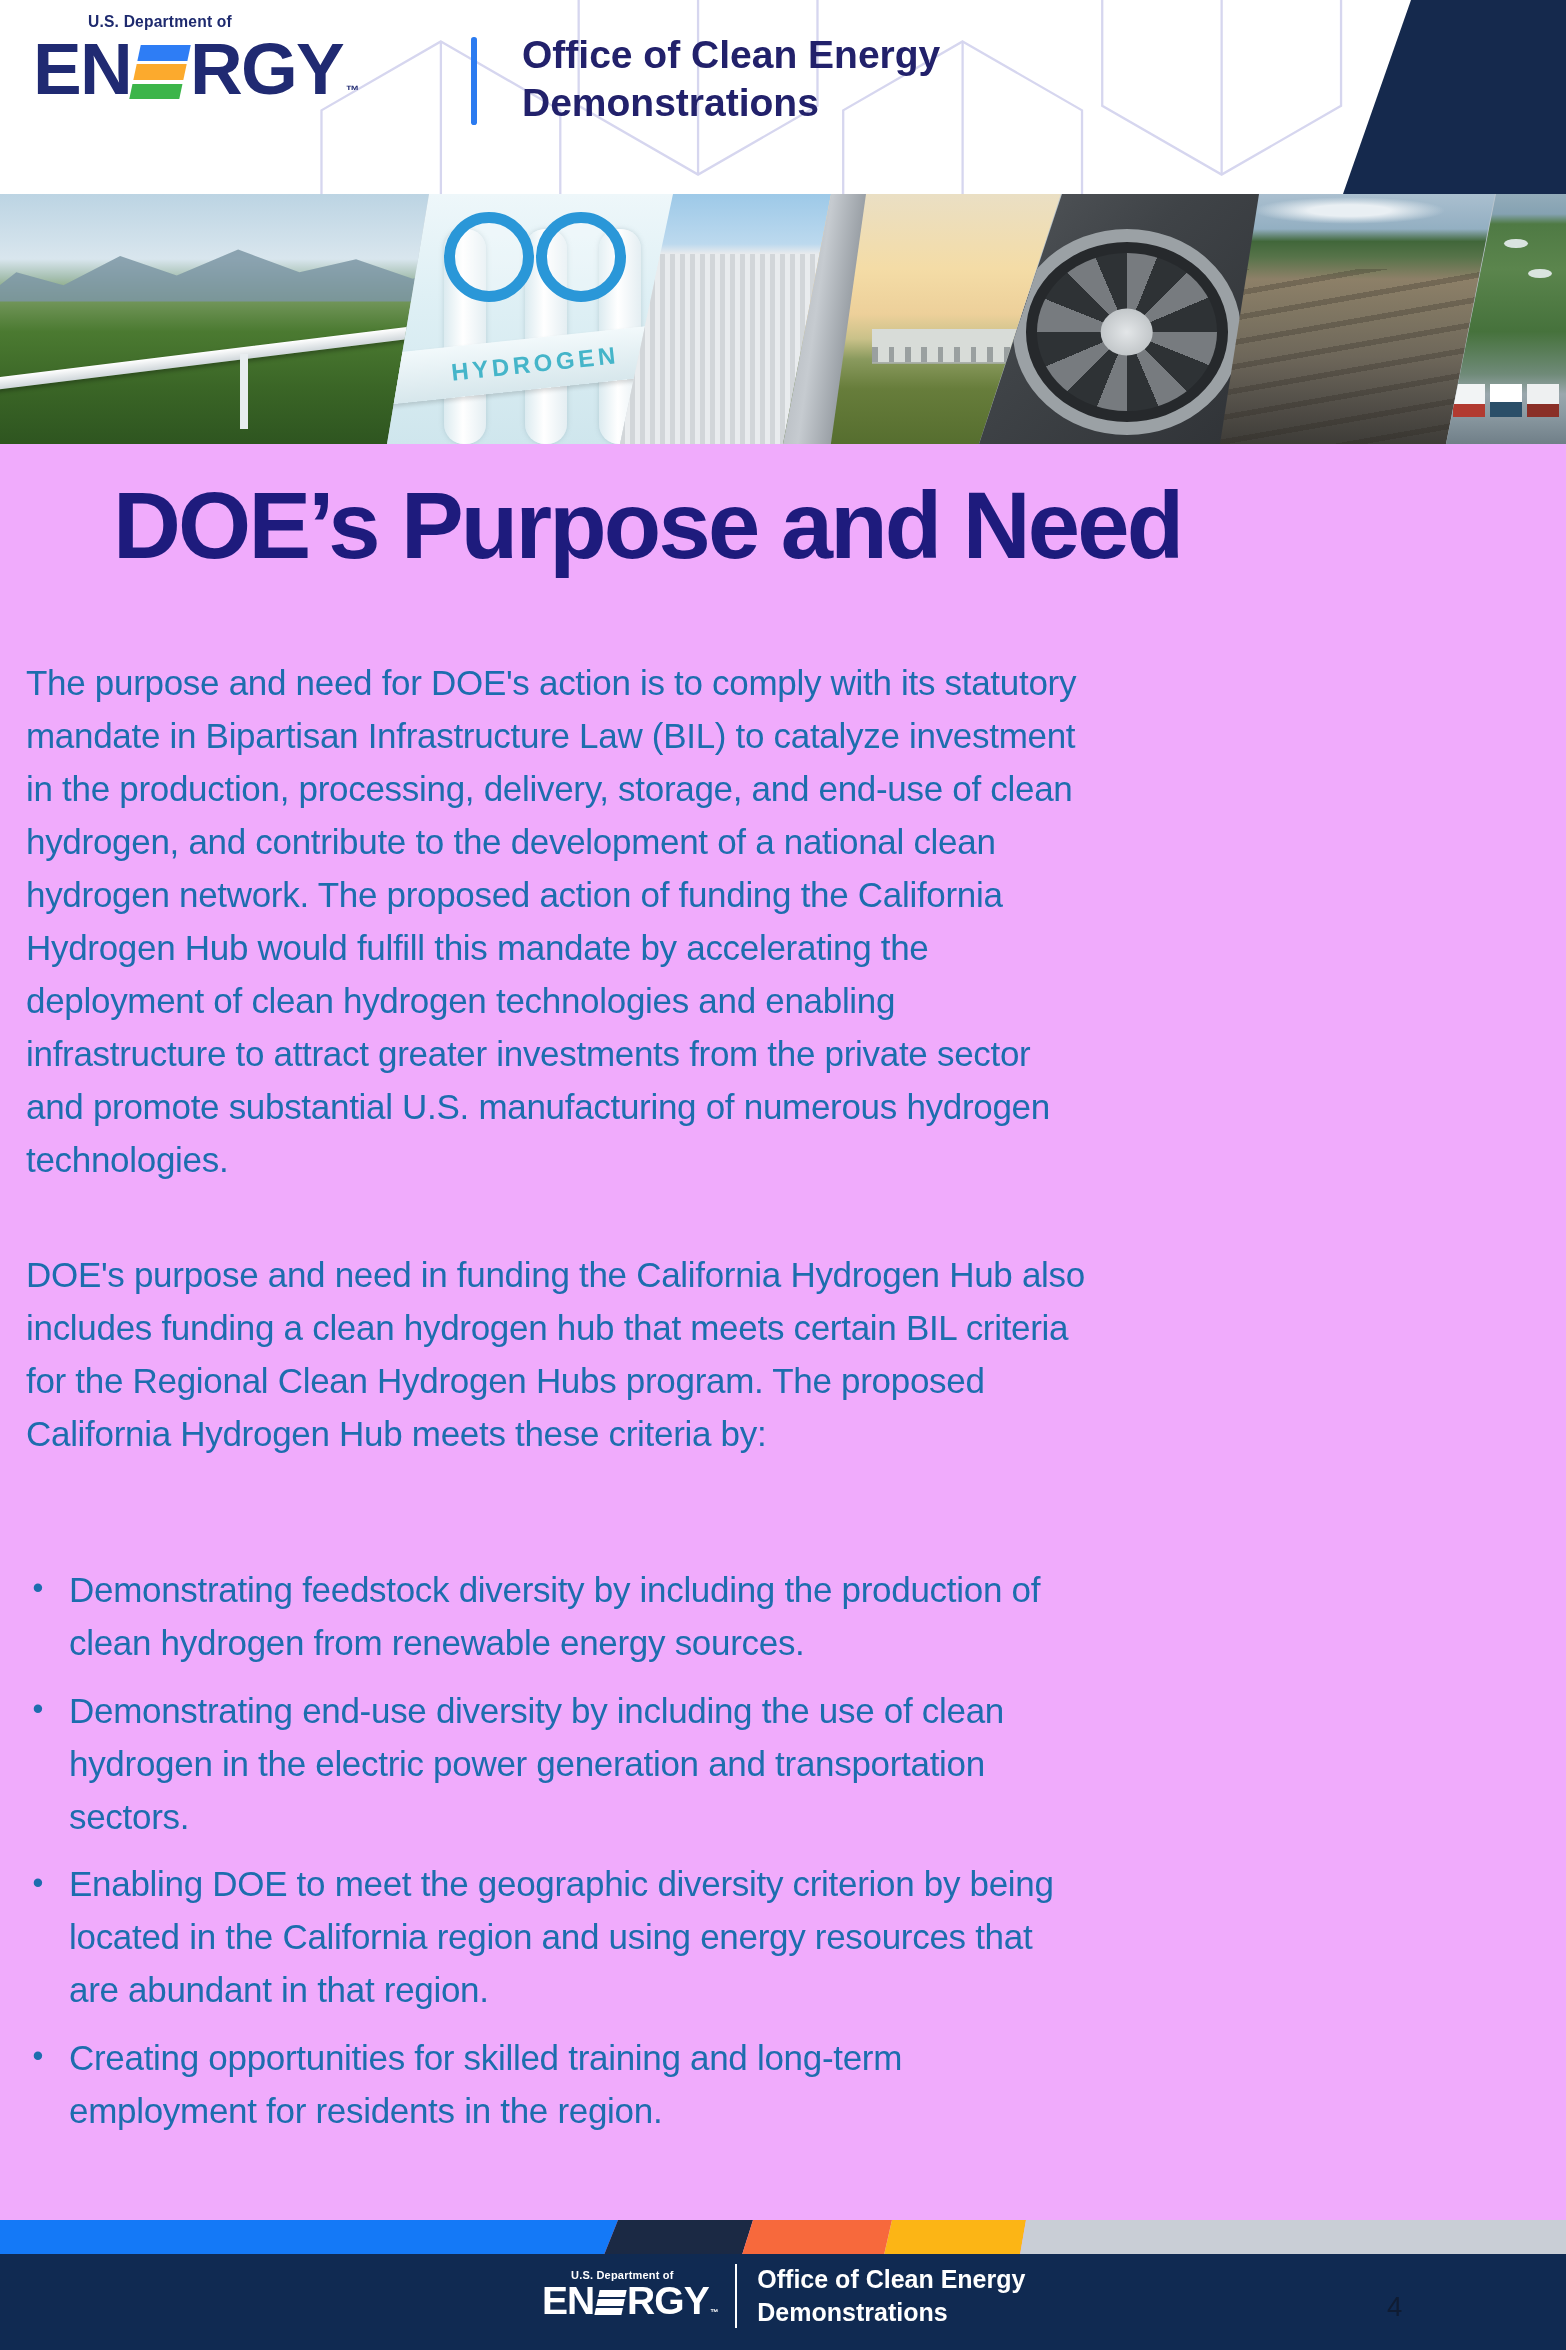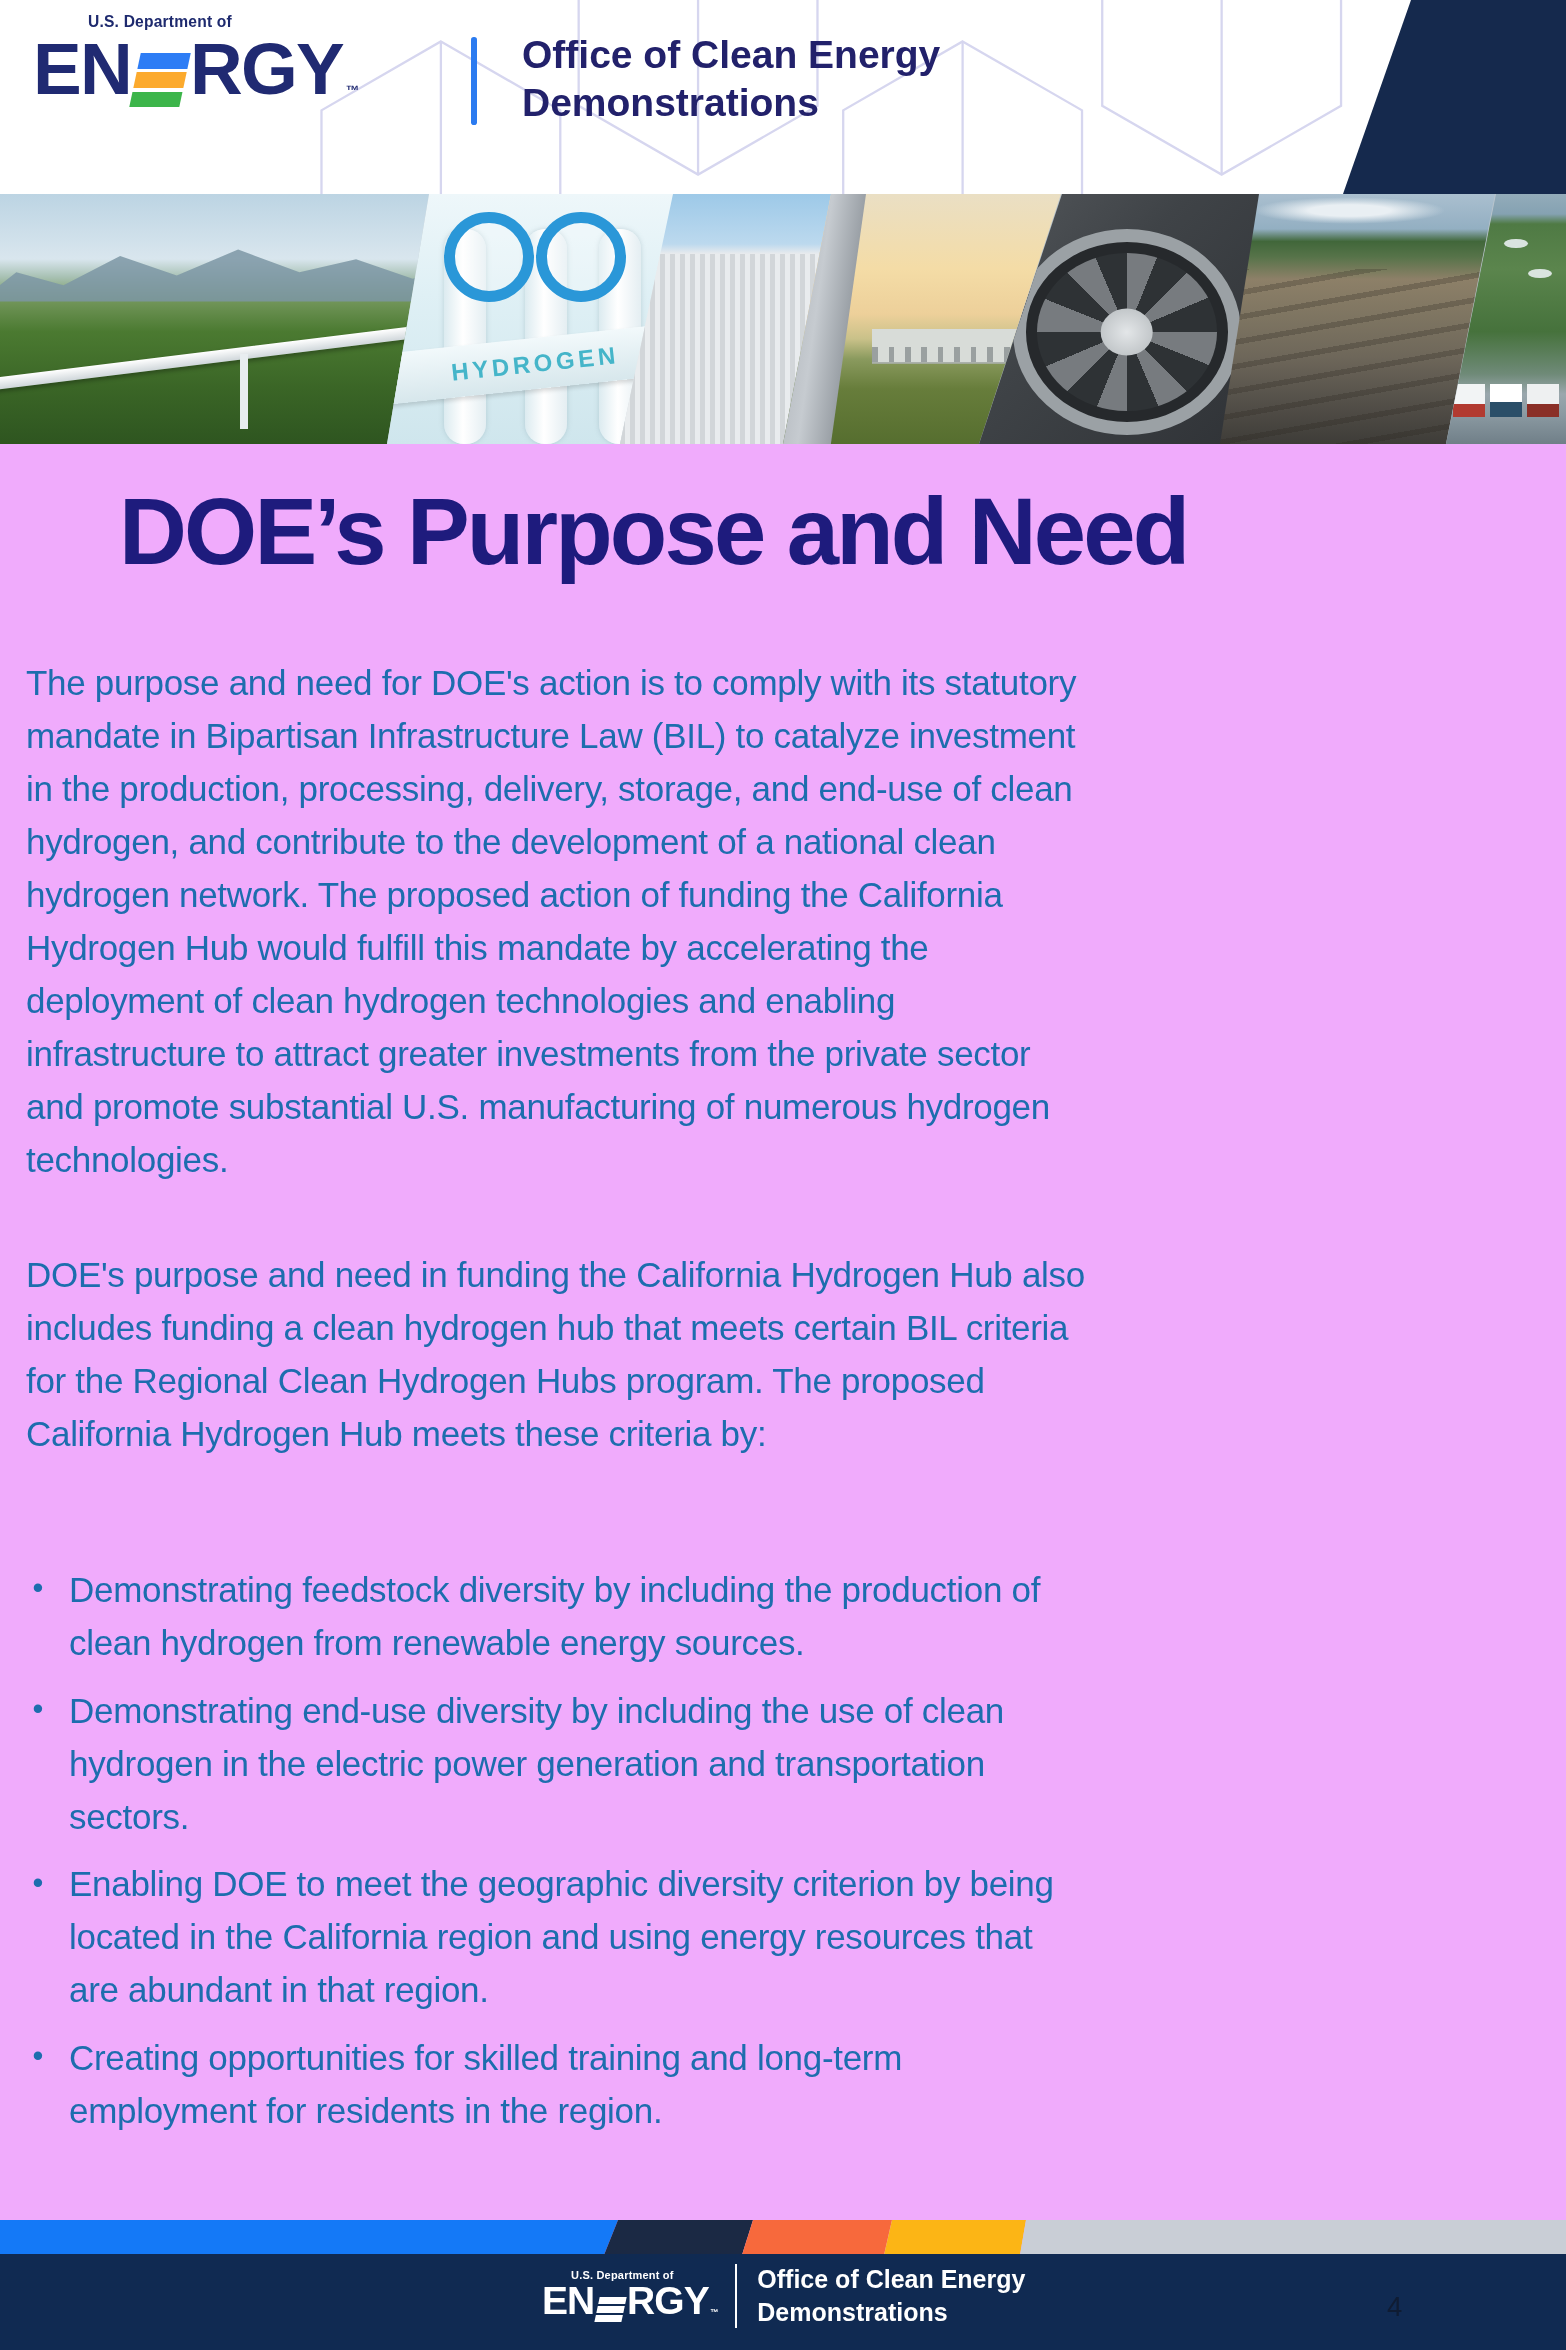--- a/index.html
+++ b/index.html
@@ -12,21 +12,21 @@
   
   .header { position:absolute; left:0; top:0; width:1567px; height:194px; background:#ffffff; }
   .hex-pattern { position:absolute; left:0; top:0; z-index:0; }
   .corner-wedge {
     position:absolute; left:0; top:0; width:1567px; height:194px; z-index:1;
     background:#15294d;
     clip-path:polygon(1411px 0, 1567px 0, 1567px 100%, 1343px 100%);
   }
   .doe-logo { position:absolute; left:33px; top:13px; z-index:2; }
   .logo-dept { font-weight:bold; font-size:15.6px; color:#1e2a6e; margin-left:55px; letter-spacing:0.2px; }
-  .logo-word { display:flex; align-items:flex-end; font-weight:bold; font-size:73px; color:#202a72; letter-spacing:-1.8px; line-height:1.05; }
+  .logo-word { display:flex; align-items:center; font-weight:bold; font-size:73px; color:#202a72; letter-spacing:-1.8px; line-height:1.05; }
   .logo-ebars { display:flex; flex-direction:column; gap:3.7px; margin:5.5px 4.6px 0 4.6px; transform:skewX(-12deg); }
   .logo-ebars .bar { width:50px; height:15.6px; }
   .bar-blue   { background:#2e7df5; }
   .bar-orange { background:#fcaa2d; }
   .bar-green  { background:#3cb54a; }
   .logo-tm { font-size:13.8px; font-weight:bold; color:#202a72; align-self:flex-end; margin:0 0 9.2px 2.8px; }
   .header-divider { position:absolute; left:471px; top:37px; width:6.4px; height:88px; background:#2b7bf0; border-radius:2.8px; z-index:2; }
   .header-office {
     position:absolute; left:522px; top:31px; z-index:2;
     font-weight:bold; font-size:39px; line-height:1.22; color:#22216b; white-space:pre-line;
@@ -96,21 +96,21 @@
   .snow { position:absolute; width:24px; height:9.2px; border-radius:50%; background:#e8eef0; opacity:.9; }
   .snow.s1 { left:48%; top:18%; } .snow.s2 { left:68%; top:30%; }
   .boats { position:absolute; left:6%; bottom:11%; width:88%; height:13%; display:flex; gap:4.6px; }
   .boat { flex:1; } 
   .boat.b1 { background:linear-gradient(180deg,#f2f4f5 60%,#b23a30 60%); }
   .boat.b2 { background:linear-gradient(180deg,#ffffff 55%,#2a4e68 55%); }
   .boat.b3 { background:linear-gradient(180deg,#eef0f1 60%,#8a2f27 60%); }
 
   
   .slide-title {
-    position:absolute; left:103px; top:464px; margin:16px; z-index:2;
+    position:absolute; left:103px; top:464px; margin:10px; z-index:2;
     font-size:94px; font-weight:bold; letter-spacing:-2.8px; color:#1e1b7d; line-height:1.1;
   }
   .prose { position:absolute; left:26px; top:656px; width:1313px; color:#1d6dae; font-size:35px; line-height:53px; letter-spacing:-0.3px; }
   .prose p { margin:0; white-space:pre-line; }
   .prose .p1 { margin-bottom:62px; }
   .bullet-list { list-style:none; margin:103px 0 0 0; padding:0; }
   .bullet-list li { position:relative; padding-left:43px; margin-bottom:14.7px; }
   .bullet-dot { position:absolute; left:6.4px; top:-1.8px; font-size:31px; color:#1d6dae; }
   .b-text { white-space:pre-line; }
 

